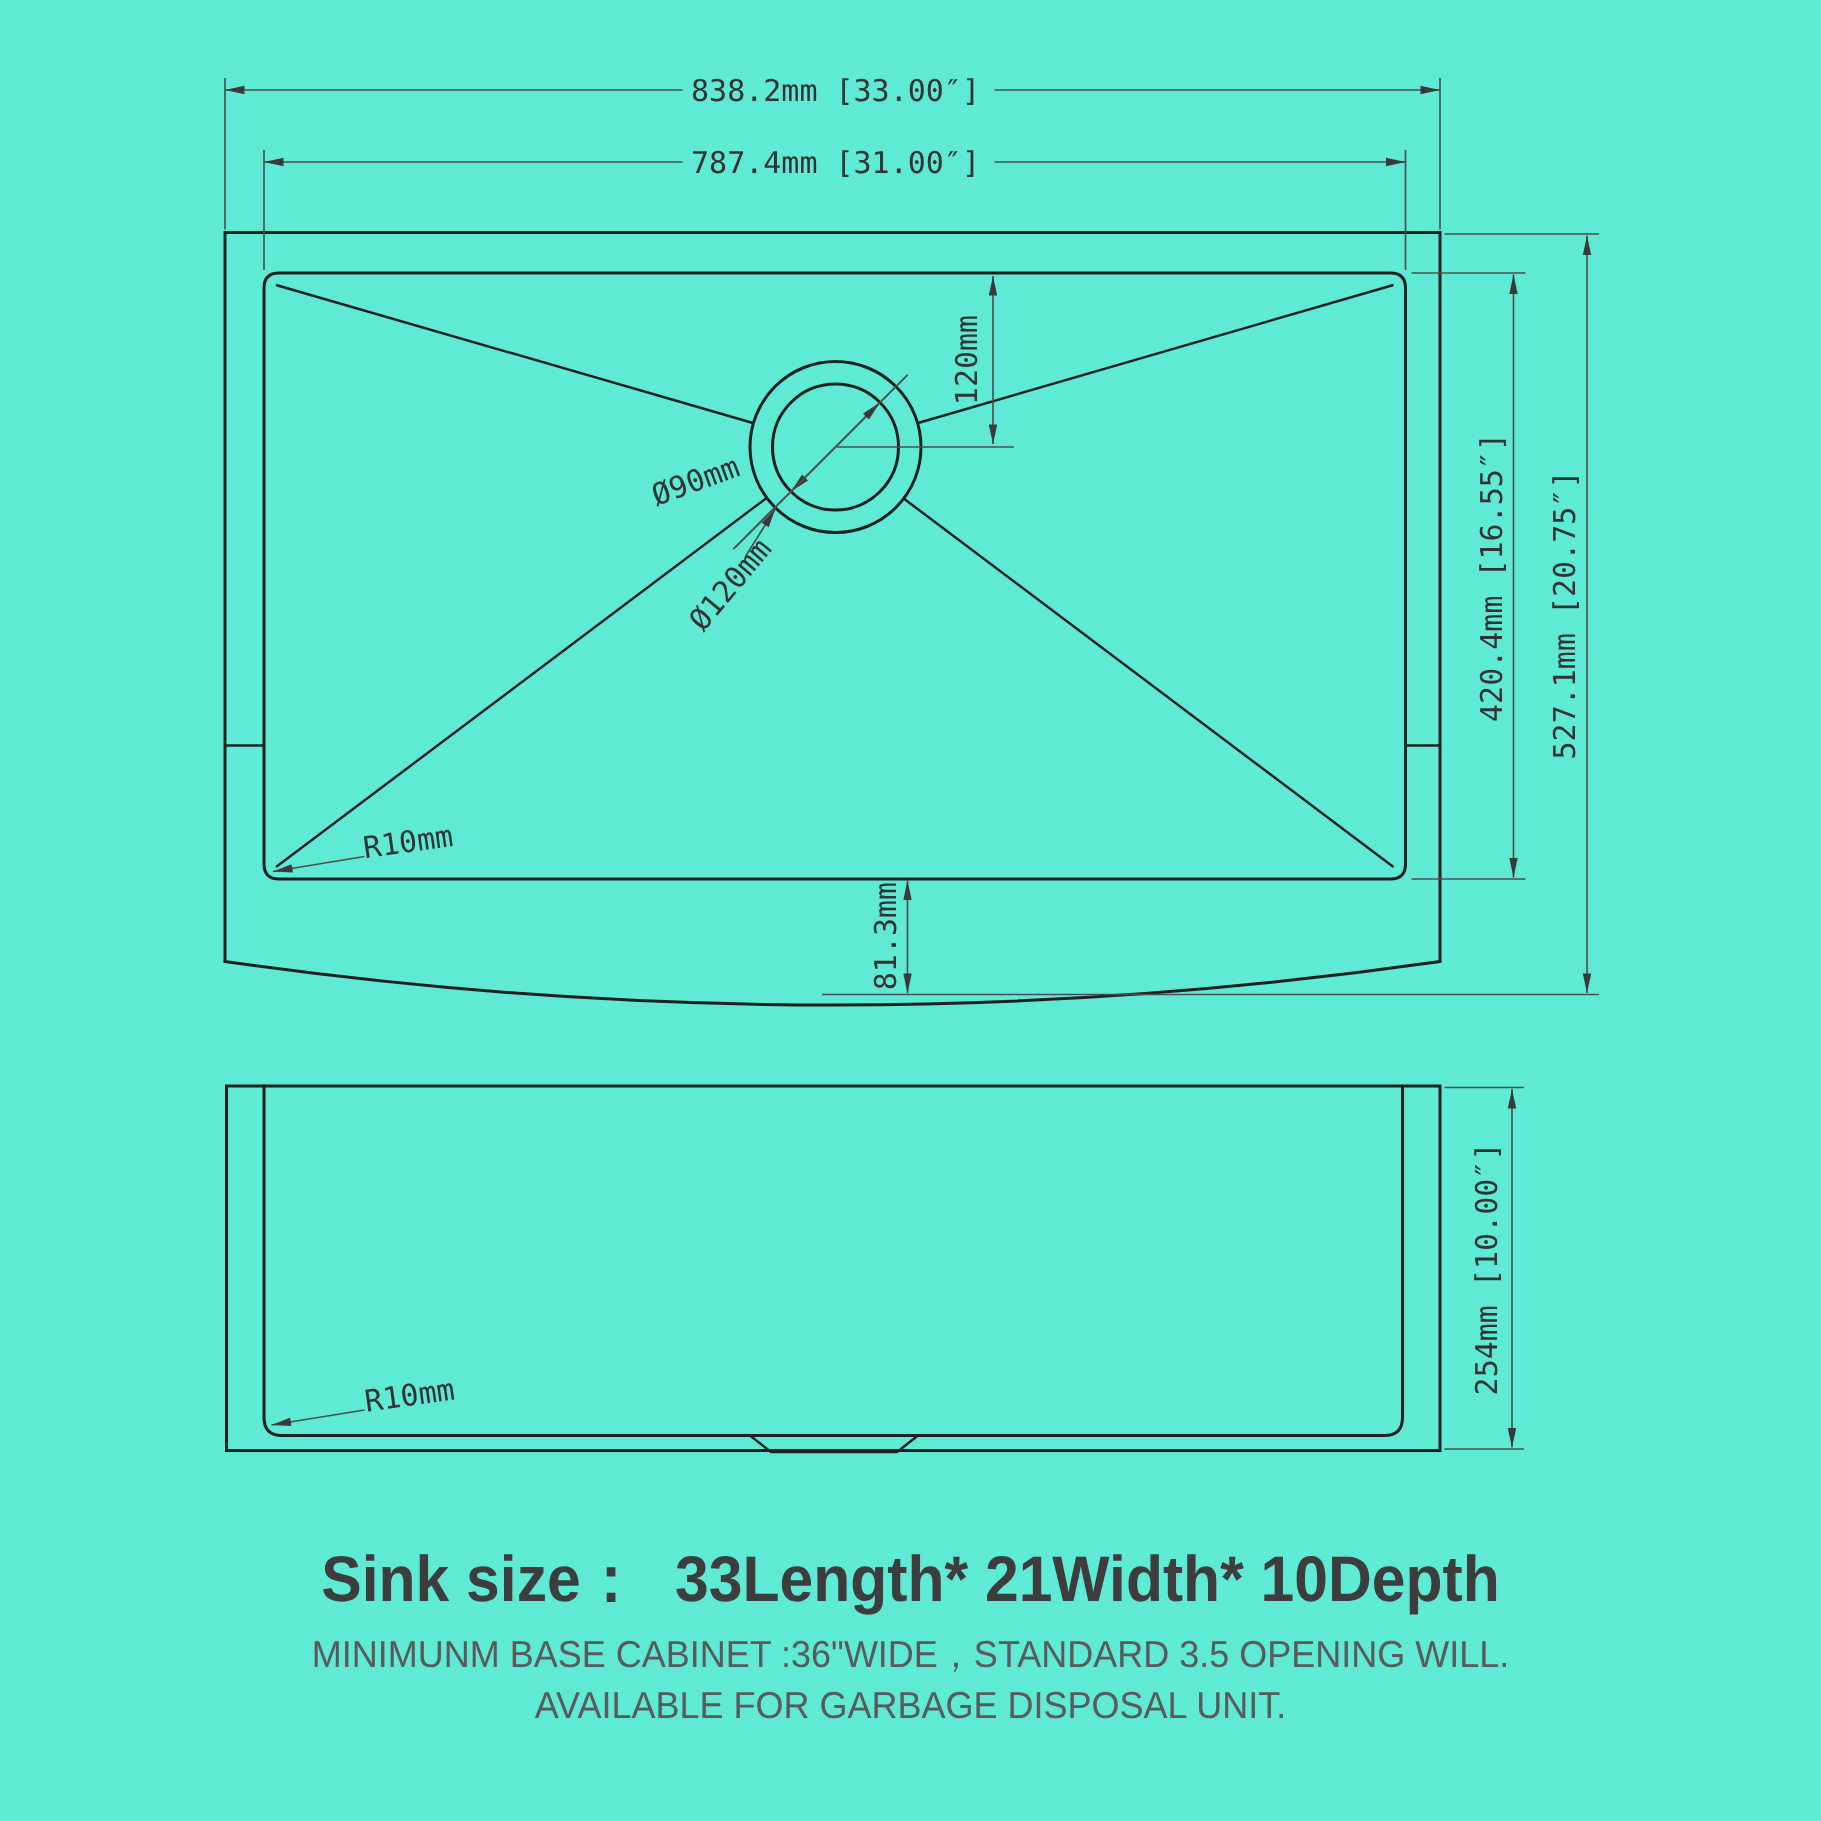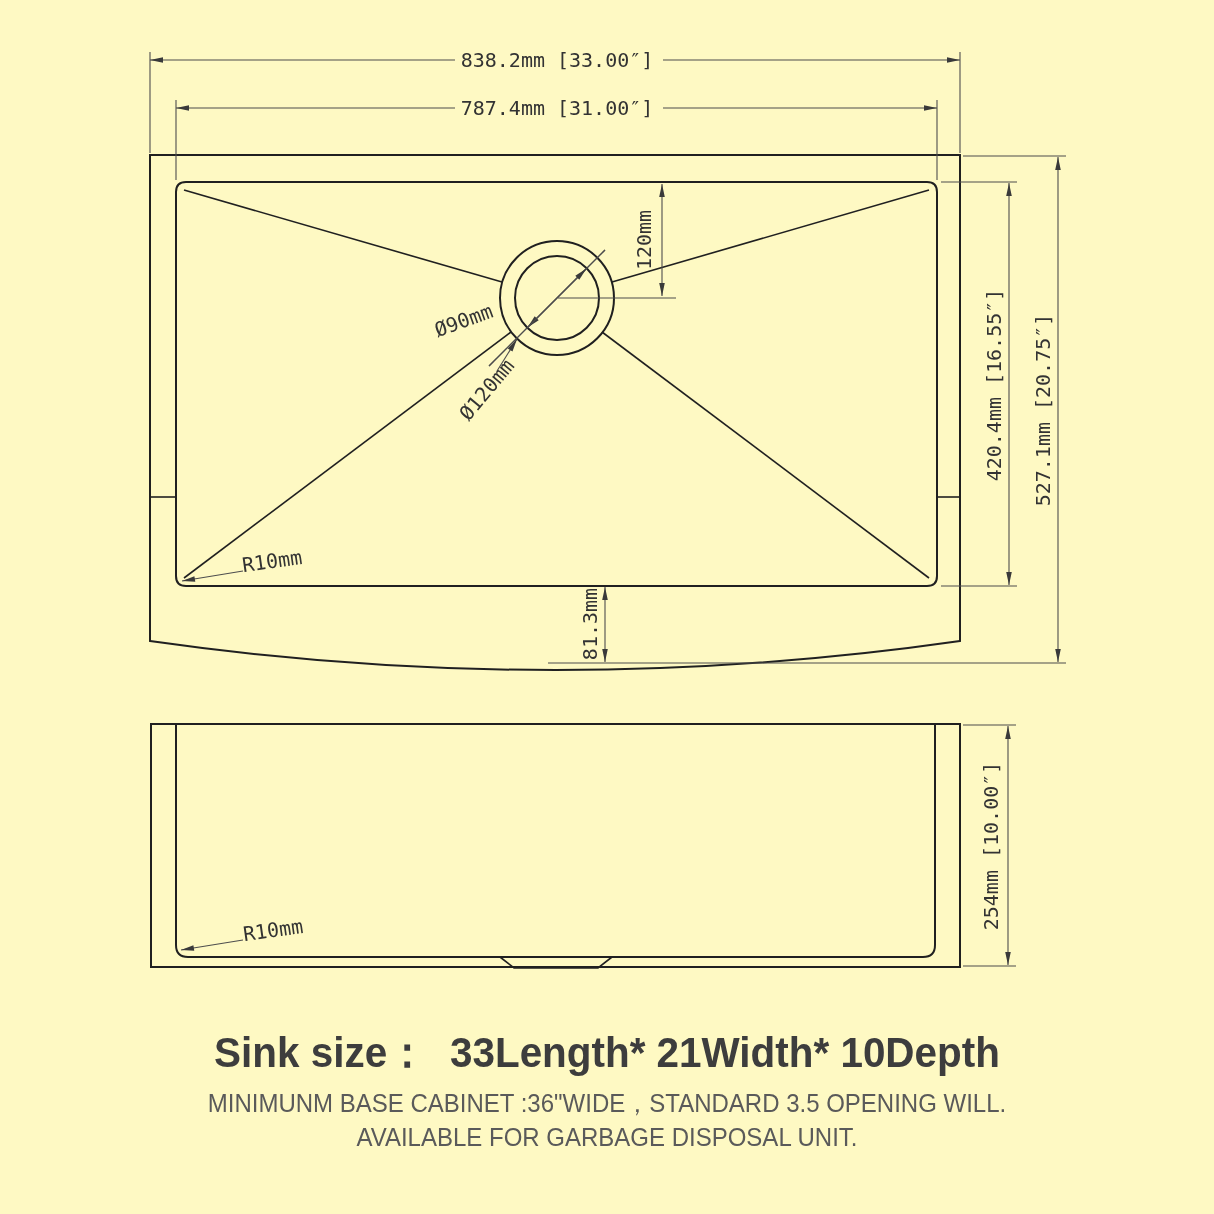--- a/index.html
+++ b/index.html
@@ -1,16 +1,16 @@
 <!DOCTYPE html>
 <html><head>
 <meta charset="utf-8">
 <style>
   html,body{margin:0;padding:0;background:#ffffff;}
-  #stage{position:relative;width:1214px;height:1214px;background:#fef9c3;overflow:hidden;
+  #stage{position:relative;width:1214px;height:1214px;background:#5eead4;overflow:hidden;
          font-family:"Liberation Sans",sans-serif;}
   svg{position:absolute;left:0;top:0;}
   .obj{stroke:#202020;stroke-width:2;fill:none;stroke-linecap:round;}
   .obj-thin{stroke:#202020;stroke-width:1.6;fill:none;}
   .dim{stroke:#4d4d4d;stroke-width:1.1;fill:none;}
   .dimtext{font-family:"DejaVu Sans Mono","Liberation Mono",monospace;font-size:20px;fill:#333333;}
   .caption-title{position:absolute;top:1024px;left:0;width:100%;text-align:center;
      font-size:43px;font-weight:bold;color:#3d3d3d;letter-spacing:0px;white-space:pre;
      transform:scaleX(0.94);transform-origin:50% 50%;}
   .caption-note{position:absolute;left:0;width:100%;text-align:center;

